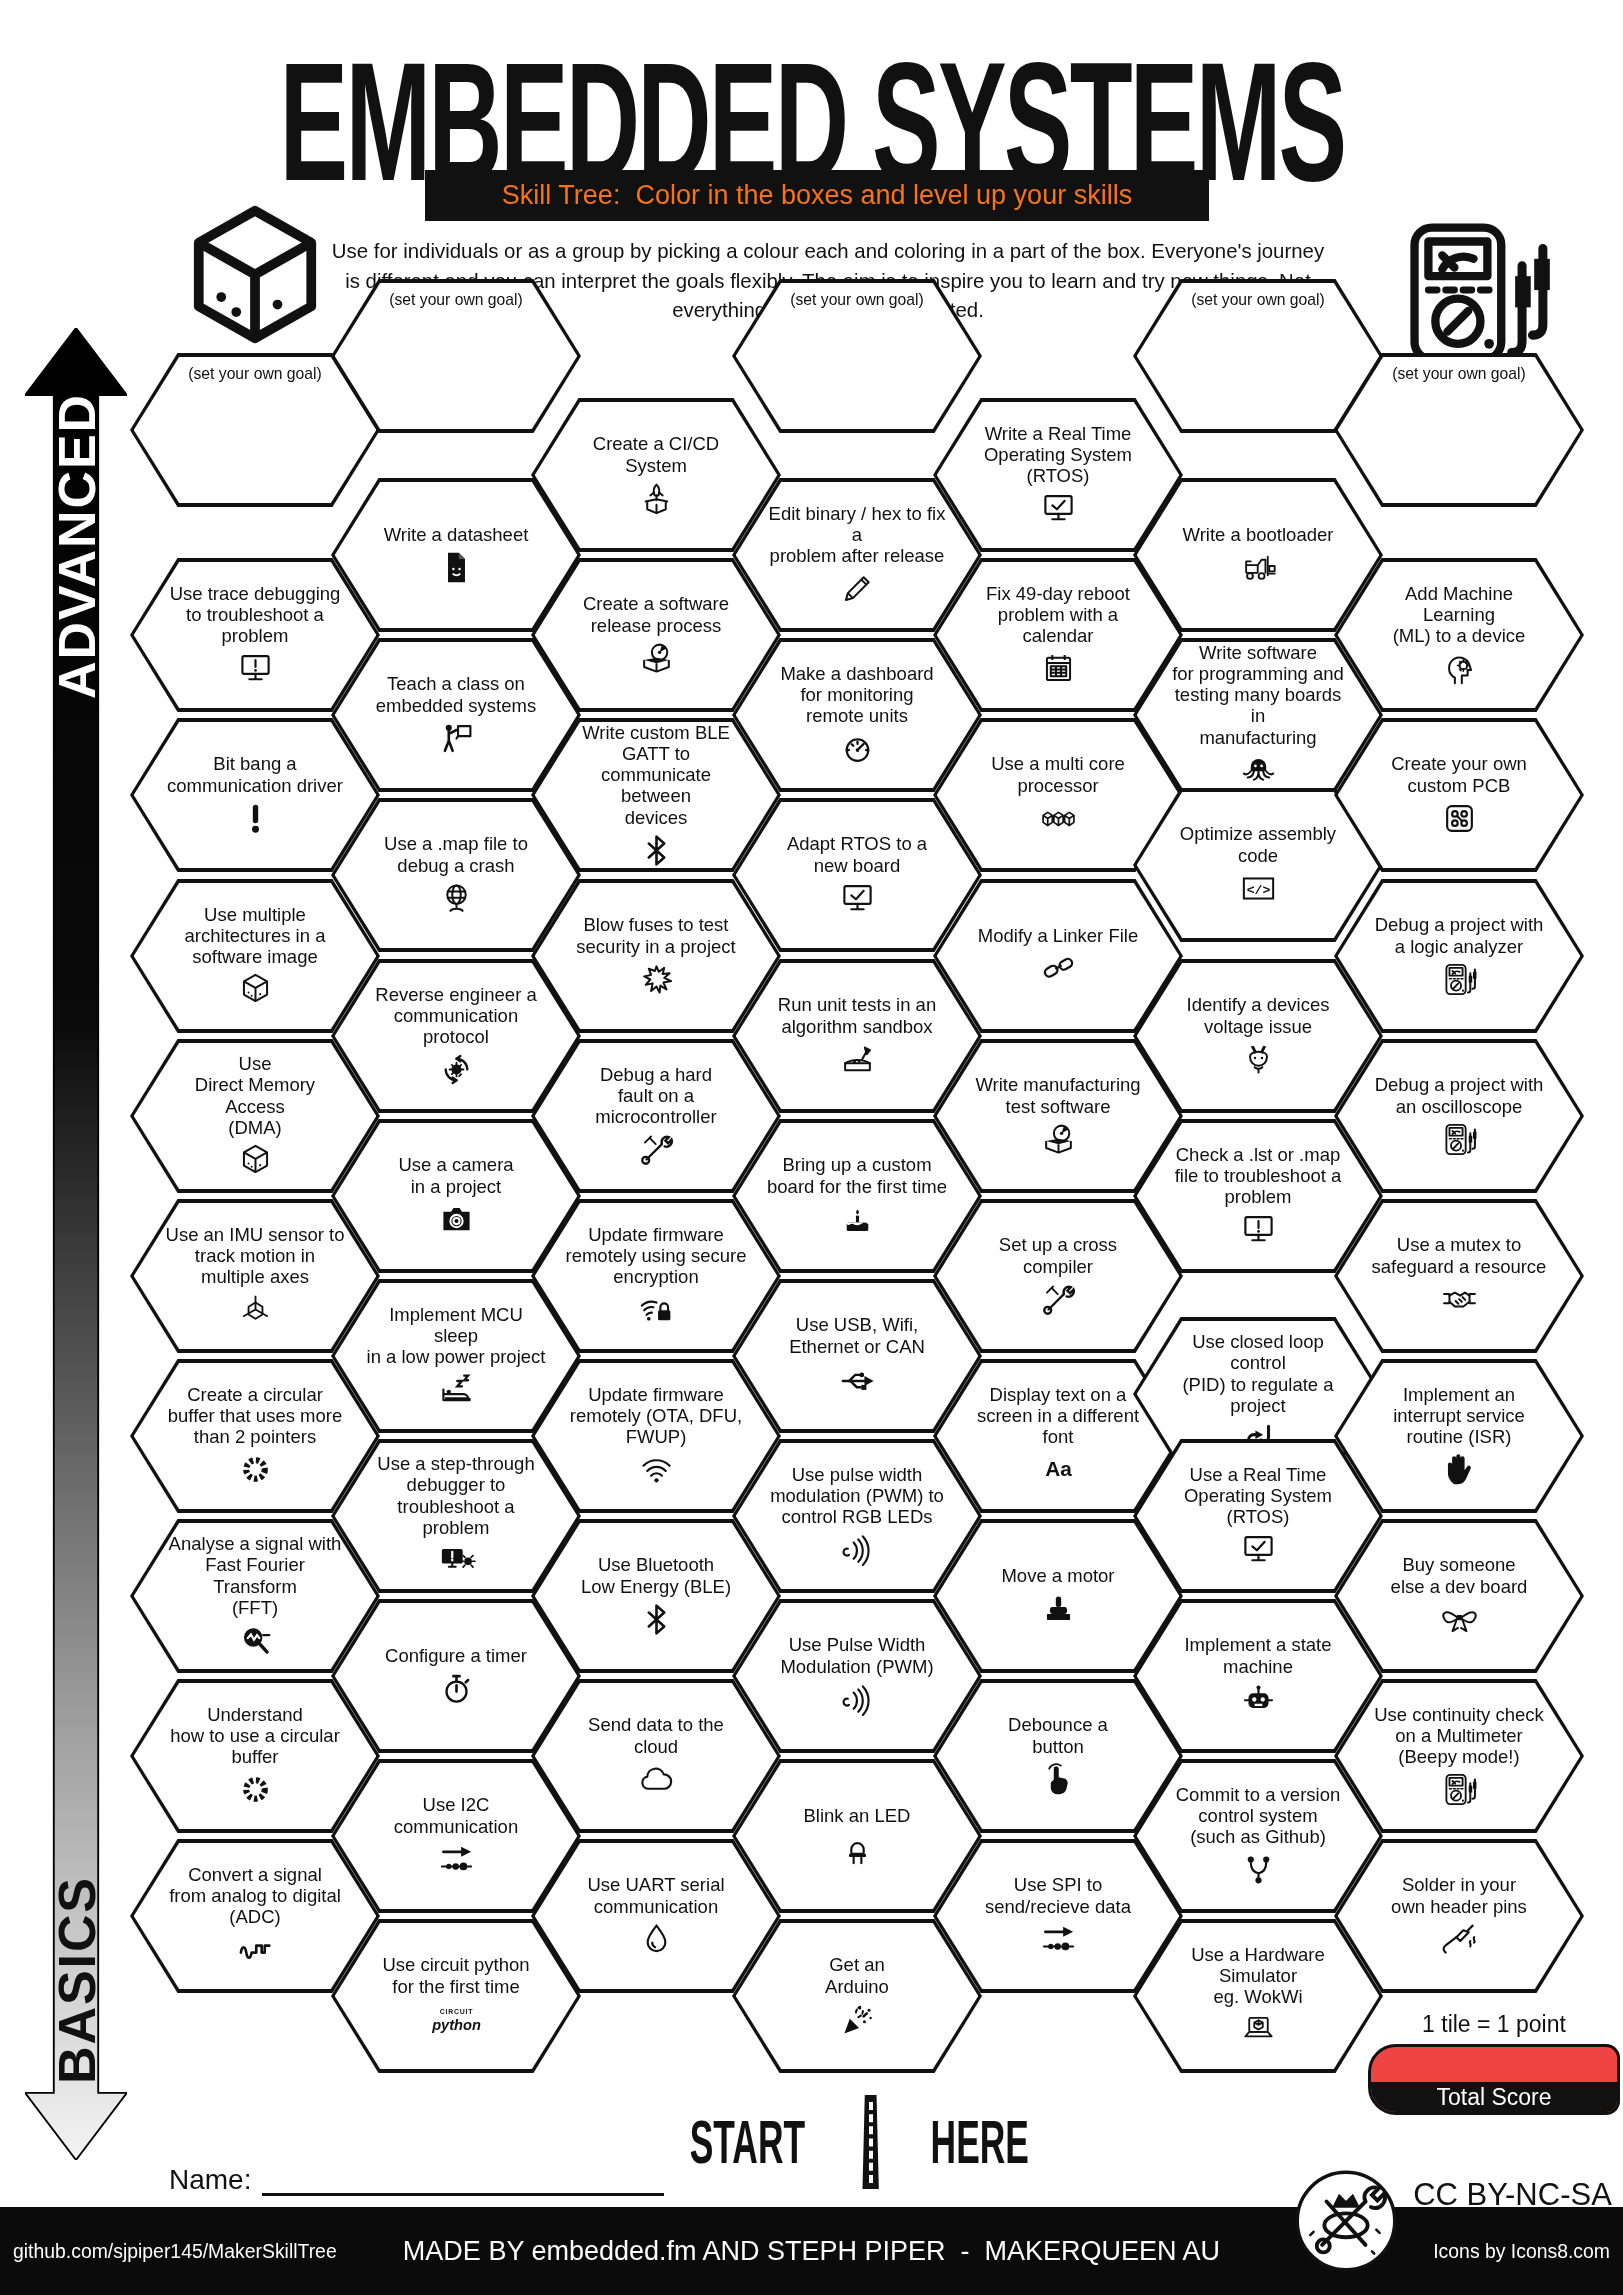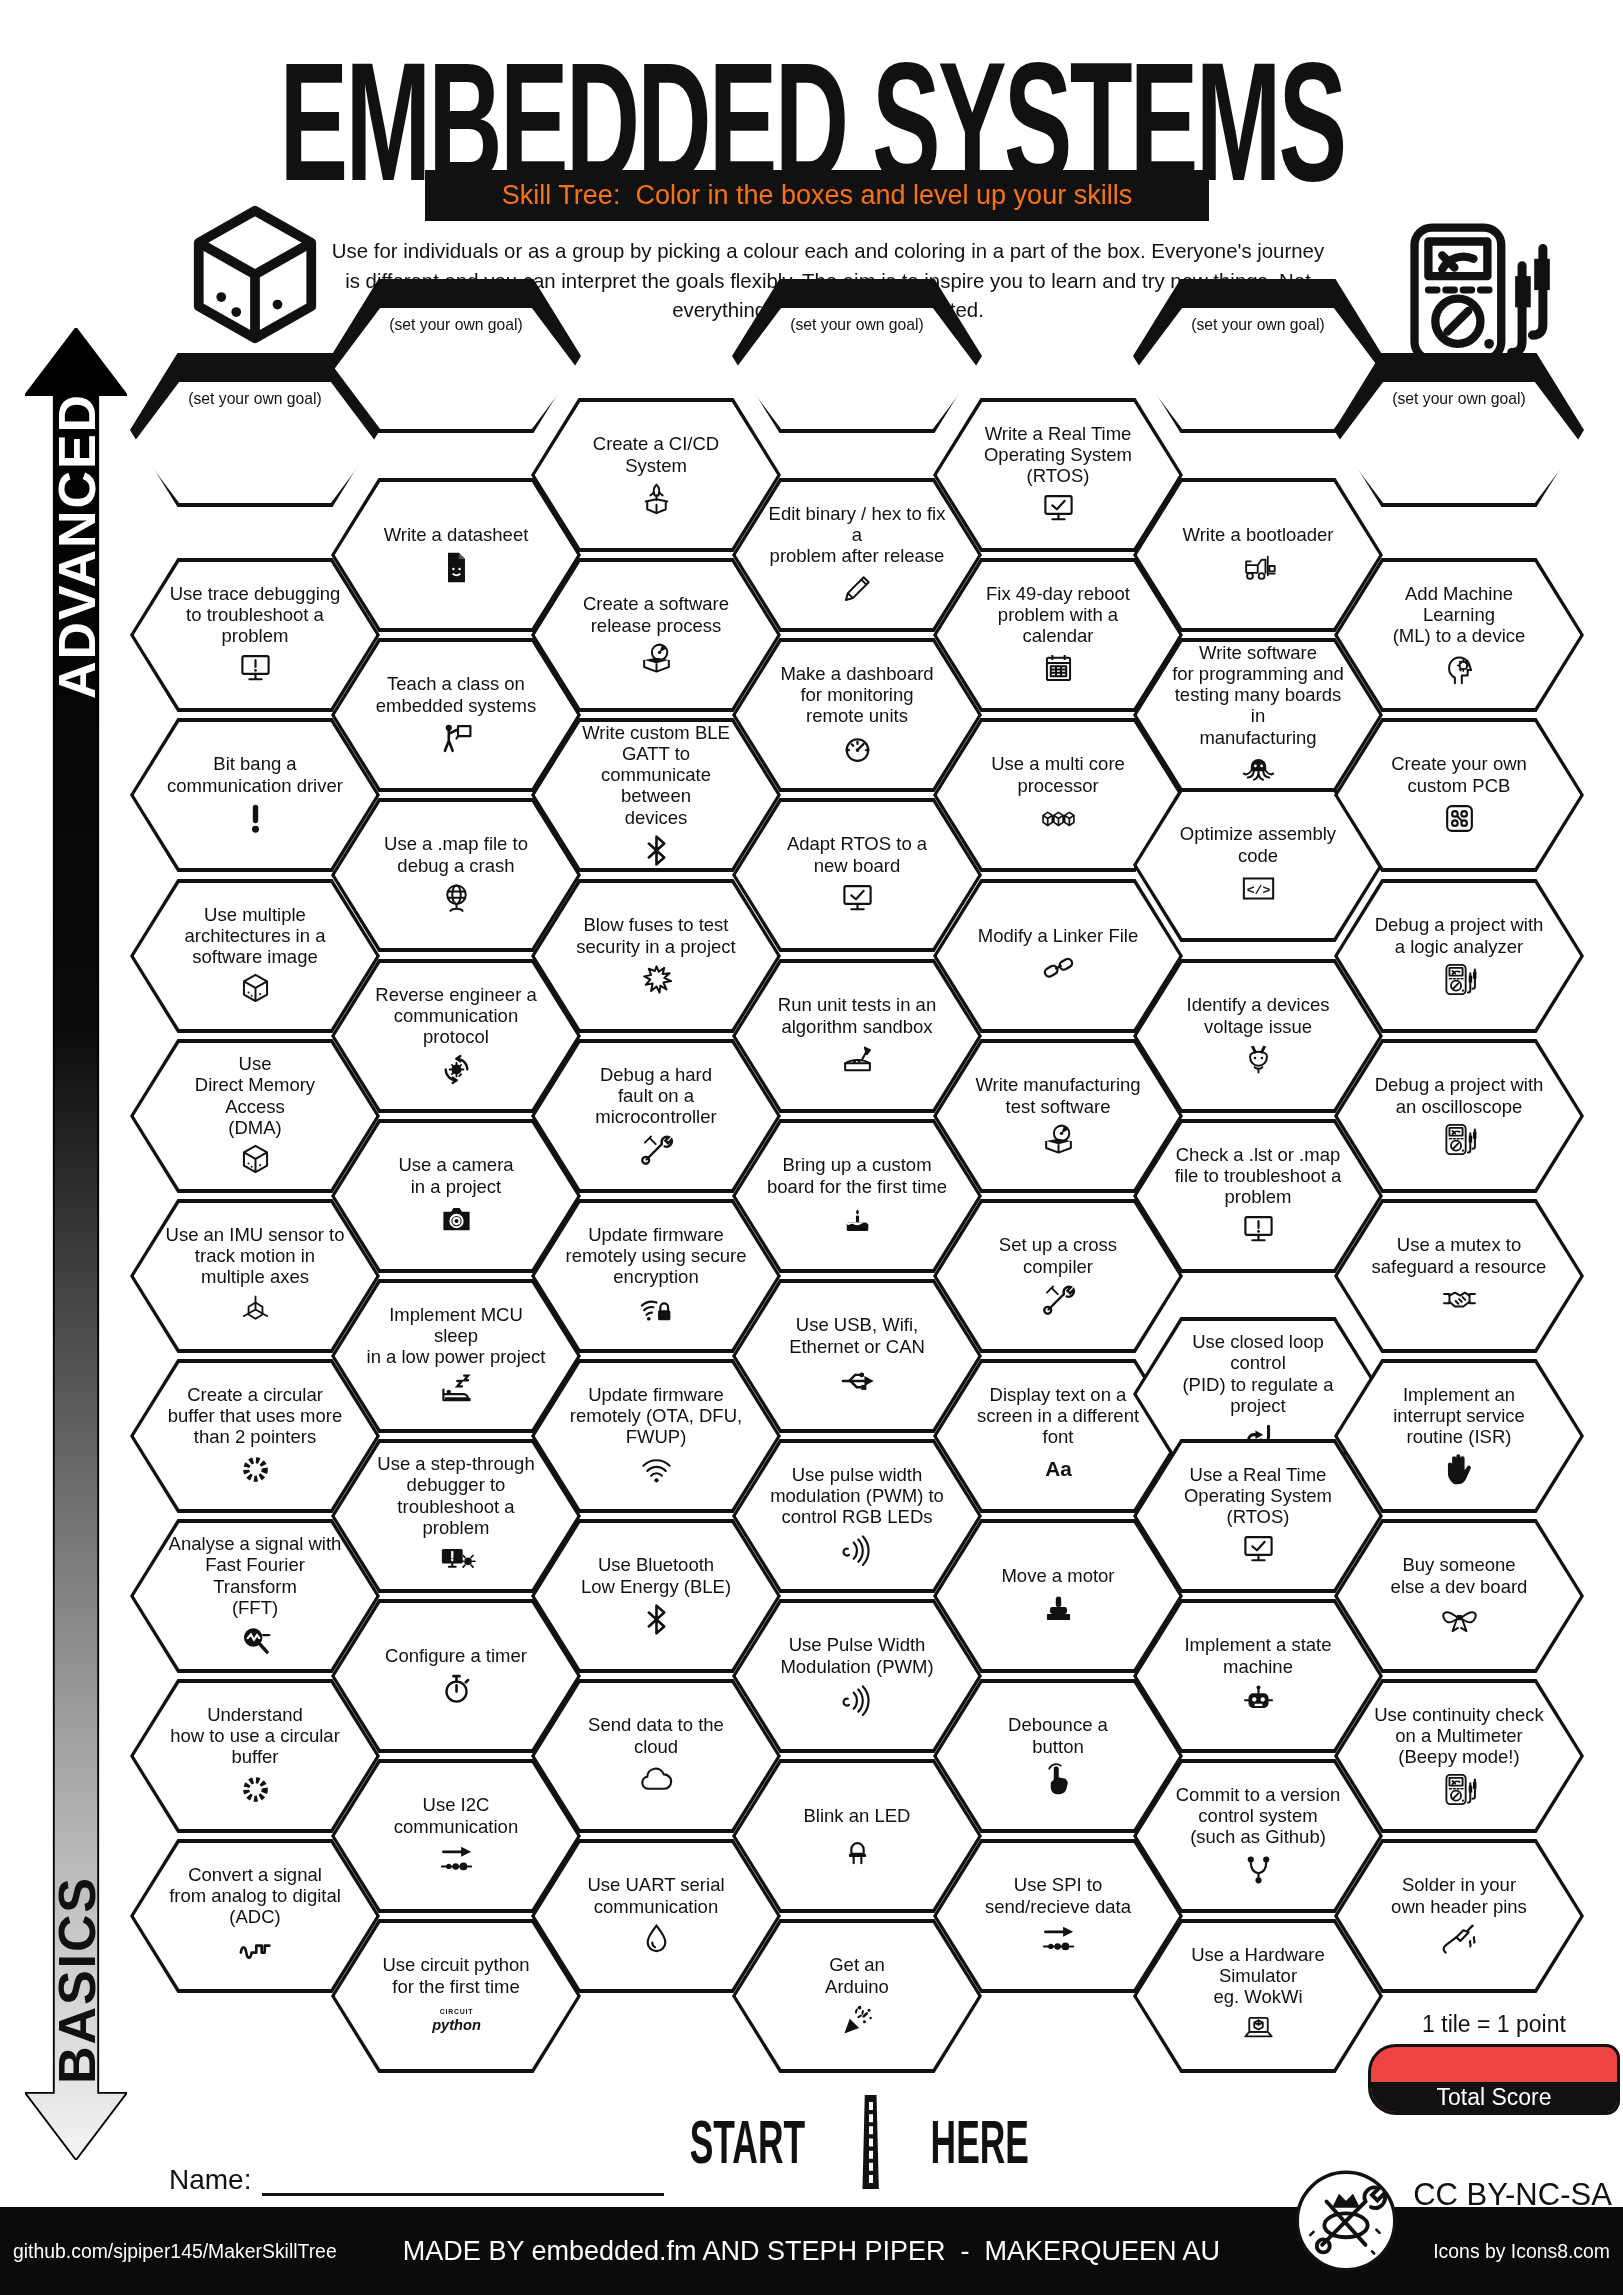--- a/index.html
+++ b/index.html
@@ -21,21 +21,21 @@
   .axis-basics{left:77px;top:1980px;color:#111;}
   
   .hex{position:absolute;width:250px;height:154px;}
   .hex-border{position:absolute;inset:0;background:#111;
       clip-path:polygon(0% 50%,19% 0%,81% 0%,100% 50%,81% 100%,19% 100%);}
   .hex-inner{position:absolute;inset:3.7px;background:#fff;box-sizing:border-box;
       clip-path:polygon(0% 50%,18.8% 0%,81.2% 0%,100% 50%,81.2% 100%,18.8% 100%);
       display:flex;flex-direction:column;align-items:center;justify-content:center;gap:3.7px;padding:5.6px 30px;}
   .hex-label{font-size:18.5px;line-height:1.15;text-align:center;white-space:pre-line;}
   .hex-icon{height:37px;width:79px;flex:none;}
-  .hex.goal .hex-inner{justify-content:flex-start;padding-top:8.3px;margin-top:25px;}
+  .hex.goal .hex-inner{justify-content:flex-start;padding-top:8.3px;}
   .hex.goal .hex-label{font-size:15.7px;}
   
   .start-here{position:absolute;left:648px;top:2095px;width:416px;display:flex;align-items:center;justify-content:center;gap:15.7px;}
   .start-word{font-size:61px;font-weight:900;transform:scaleX(0.58);white-space:nowrap;}
   .road-sign{width:78px;height:94px;background:#111;clip-path:polygon(14% 0,86% 0,100% 100%,0 100%);
              display:flex;align-items:stretch;justify-content:center;}
   .road-line{width:0;border-left:4.2px dashed #fff;margin:6.5px 0;}
   .name-row{position:absolute;left:169px;top:2161px;display:flex;align-items:flex-end;gap:10.2px;}
   .name-label{font-size:28px;}
   .name-line{width:402px;border-bottom:3.2px solid #111;height:32px;}

